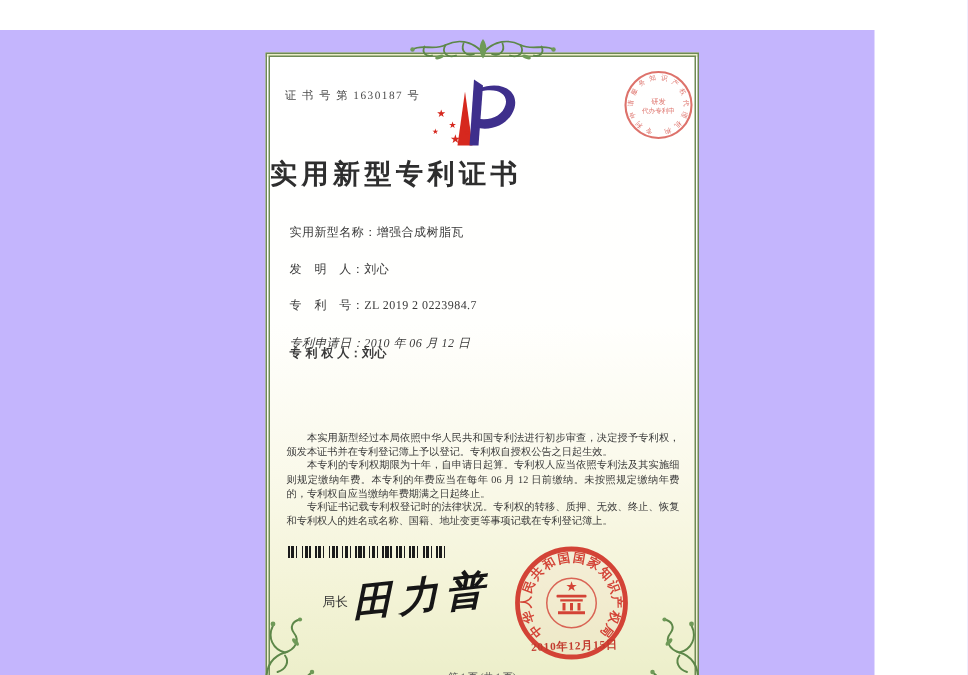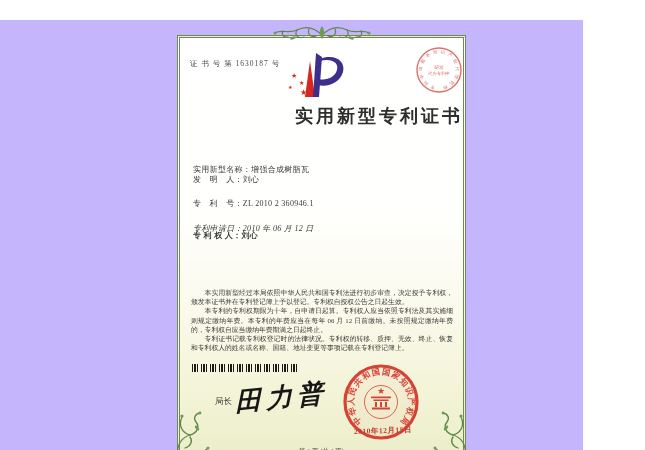--- a/index.html
+++ b/index.html
@@ -10,24 +10,24 @@
         background:linear-gradient(180deg,#ffffff 0%,#fffffd 42%,#faf9ea 66%,#f3f3d6 85%,#ebeec8 100%);}
   .cert *{box-sizing:border-box;}
   
   .orn-top{position:absolute;left:87px;top:-16px;width:110px;height:26px;}
   .orn-bl{position:absolute;left:-5px;top:372px;width:42px;height:52px;}
   .orn-br{position:absolute;right:-5px;top:372px;width:42px;height:52px;transform:scaleX(-1);}
   
   .cert-no{position:absolute;left:10px;top:21px;font-size:7.5px;letter-spacing:1px;color:#4a4a4a;}
   .stamp{position:absolute;left:234px;top:7px;width:50px;height:50px;opacity:.85;}
   .logo{position:absolute;left:105px;top:12px;width:64px;height:50px;}
-  .title{position:absolute;left:0;top:66px;width:100%;text-align:right;
+  .title{position:absolute;left:0;top:66px;width:100%;text-align:left;
          font-size:18px;font-weight:bold;letter-spacing:3px;color:#2e2e2e;}
   .field{position:absolute;left:13px;font-size:8px;color:#3a3a3a;letter-spacing:.3px;white-space:nowrap;}
-  .f1{top:126px;font-family:Liberation Serif, serif;} .f2{top:136px;font-family:Liberation Serif, serif;} .f3{top:160px;} .f4{top:185px;font-style:italic;} .f5{top:192px;font-weight:bold;} .f6{top:234px;}
+  .f1{top:111px;font-family:Liberation Serif, serif;} .f2{top:136px;font-family:Liberation Serif, serif;} .f3{top:160px;} .f4{top:185px;font-style:italic;} .f5{top:192px;font-weight:bold;} .f6{top:234px;}
   .body{position:absolute;left:11px;top:250px;width:262px;font-size:6.8px;line-height:9.2px;
         color:#3a3a3a;text-align:justify;}
   .body p{margin:0;text-indent:2em;}
   .barcode{position:absolute;left:12px;top:326px;width:105px;height:8px;
            background:repeating-linear-gradient(90deg,#1b1b1b 0 1px,transparent 1px 2px,
              #1b1b1b 2px 4px,transparent 4px 5px,#1b1b1b 5px 6px,transparent 6px 9px);}
   .sig-title{position:absolute;left:35px;top:358px;font-size:8.5px;color:#333;}
   .sig-name{position:absolute;left:55px;top:342px;font-size:26px;font-weight:bold;font-style:italic;
             color:#161616;letter-spacing:5px;transform:rotate(-6deg) skewX(-4deg);}
   .seal{position:absolute;left:160px;top:323px;width:82px;height:82px;opacity:.95;}
@@ -116,21 +116,21 @@
       <text x="14" y="35" font-size="6" fill="#d6281e">★</text>
       <text x="3" y="39" font-size="5" fill="#d6281e">★</text>
       <text x="15" y="45" font-size="8" fill="#d6281e">★</text>
       <text x="24" y="40" font-size="5" fill="#d6281e">★</text>
     </svg>
 
     <div class="title">实用新型专利证书</div>
 
     <div class="field f1"><span>实用新型名称：</span><span>增强合成树脂瓦</span></div>
     <div class="field f2"><span>发　明　人：</span><span>刘心</span></div>
-    <div class="field f3"><span>专　利　号：</span><span>ZL 2010 2 360946.1</span></div>
+    <div class="field f3"><span>专　利　号：</span><span>ZL 2019 2 0223984.7</span></div>
     <div class="field f4"><span>专利申请日：</span><span>2010 年 06 月 12 日</span></div>
     <div class="field f5"><span>专 利 权 人：</span><span>刘心</span></div>
 
     <div class="body">
       <p>本实用新型经过本局依照中华人民共和国专利法进行初步审查，决定授予专利权，颁发本证书并在专利登记簿上予以登记。专利权自授权公告之日起生效。</p>
       <p>本专利的专利权期限为十年，自申请日起算。专利权人应当依照专利法及其实施细则规定缴纳年费。本专利的年费应当在每年 06 月 12 日前缴纳。未按照规定缴纳年费的，专利权自应当缴纳年费期满之日起终止。</p>
       <p>专利证书记载专利权登记时的法律状况。专利权的转移、质押、无效、终止、恢复和专利权人的姓名或名称、国籍、地址变更等事项记载在专利登记簿上。</p>
     </div>
 
     <div class="barcode"></div>

